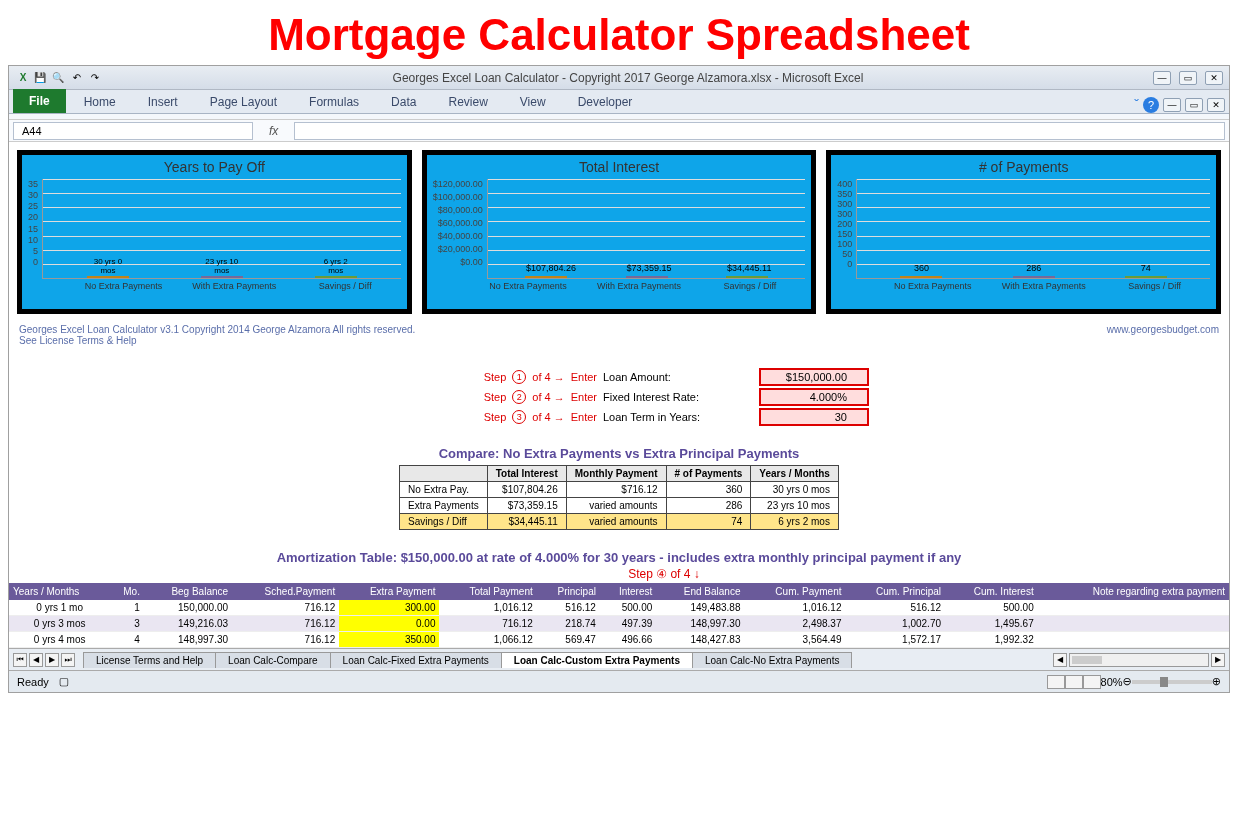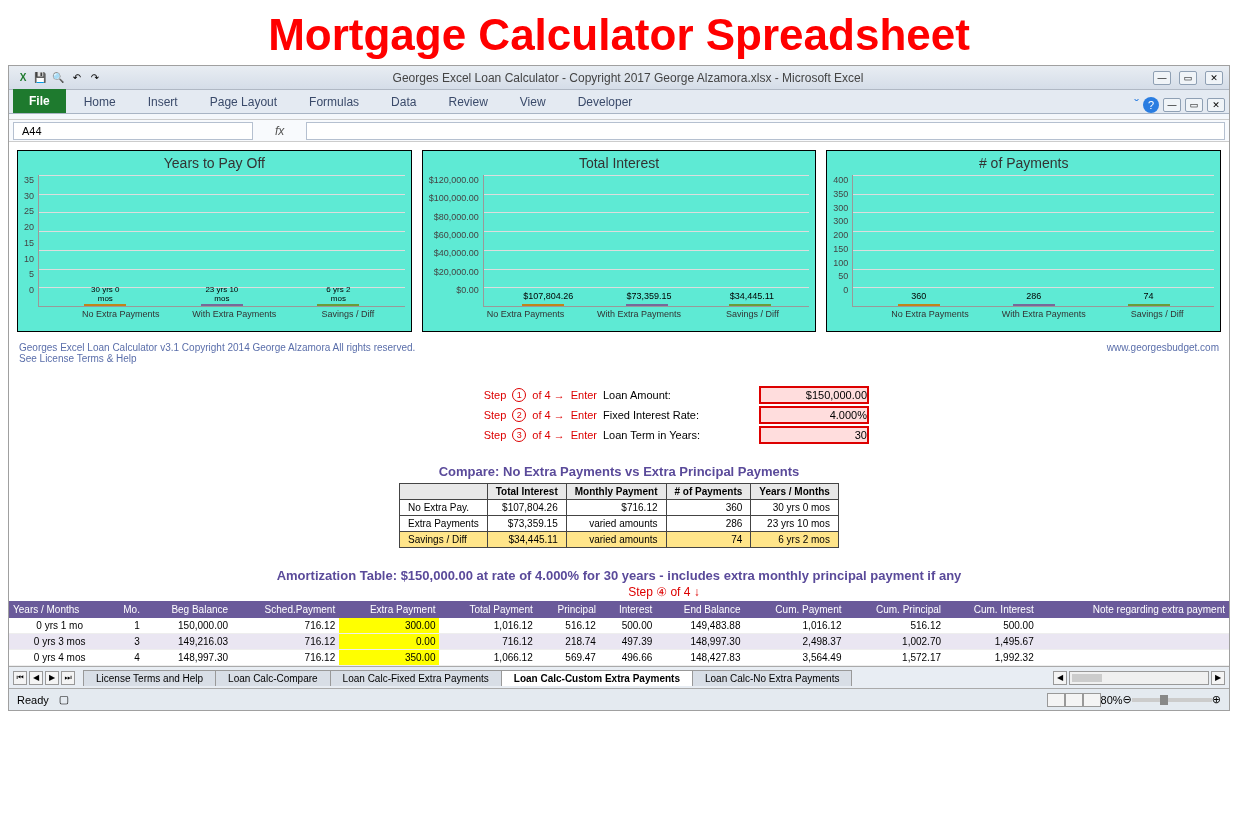--- a/index.html
+++ b/index.html
@@ -11,48 +11,48 @@
 .qat-btn { width: 16px; height: 16px; display: flex; align-items: center; justify-content: center; font-size: 10px; }
 .title-text { flex: 1; text-align: center; font-size: 12px; color: #444; }
 .win-controls { display: flex; gap: 8px; }
 .win-btn { width: 18px; height: 14px; border: 1px solid #8fa0b4; border-radius: 2px; background: #f0f4f8; font-size: 9px; display: flex; align-items: center; justify-content: center; }
 .ribbon-tabs { background: #e4eaf2; height: 24px; display: flex; align-items: flex-end; padding: 0 4px; border-bottom: 1px solid #a8b4c4; gap: 4px; }
 .rtab { padding: 4px 14px; font-size: 12px; color: #3a4a6a; cursor: pointer; }
 .rtab.file { background: #1e7a2e; color: #fff; font-weight: bold; padding: 5px 16px; }
 .ribbon-right { margin-left: auto; display: flex; gap: 4px; align-items: center; }
 .help-circle { width: 16px; height: 16px; border-radius: 50%; background: #2a7de1; color: #fff; text-align: center; line-height: 16px; font-size: 11px; }
 .collapse-ribbon { background: #f4f7fb; height: 6px; border-bottom: 1px solid #ccc; }
-.namebox-row { display: flex; align-items: center; background: #f8fafd; border-bottom: 1px solid #ccc; height: 22px; padding: 0 4px; gap: 22px; }
+.namebox-row { display: flex; align-items: center; background: #f8fafd; border-bottom: 1px solid #ccc; height: 22px; padding: 0 4px; gap: 16px; }
 .namebox { width: 240px; border: 1px solid #b5c0d0; background: #fff; height: 18px; padding: 0 8px; font-size: 11px; }
 .fx-label { font-style: italic; color: #555; font-size: 12px; }
 .formula-bar { flex: 1; border: 1px solid #b5c0d0; background: #fff; height: 18px; }
 .workspace { background: #fff; position: relative; }
 .charts-row { display: flex; gap: 10px; padding: 8px; }
-.chart { border: 1px solid #000000; flex: 1; padding: 4px 6px 12px; position: relative; background: #5eead4; }
+.chart { border: 5px solid #000000; flex: 1; padding: 4px 6px 18px; position: relative; background: #0ea5e9; }
 .chart-title { text-align: center; font-size: 14px; color: #333; margin-bottom: 4px; }
-.chart-body { display: flex; height: 132px; }
+.chart-body { display: flex; height: 100px; }
 .y-axis { display: flex; flex-direction: column; justify-content: space-between; font-size: 9px; color: #444; text-align: right; padding-right: 4px; padding-bottom: 12px; }
 .plot { flex: 1; position: relative; border-left: 1px solid #999; border-bottom: 1px solid #999; display: flex; align-items: flex-end; justify-content: space-around; padding: 0 8px; }
 .plot::before { content: ''; position: absolute; inset: 0; background: repeating-linear-gradient(to top, transparent, transparent calc(100%/7 - 1px), #ddd calc(100%/7 - 1px), #ddd calc(100%/7)); pointer-events: none; }
 .bar-group { display: flex; flex-direction: column; align-items: center; width: 30%; position: relative; }
 .bar { width: 42px; position: relative; }
 .bar.orange { background: #f5a623; border: 1px solid #c08419; }
 .bar.purple { background: #9b8bc0; border: 1px solid #76699a; }
 .bar.green { background: #8bc34a; border: 1px solid #6a9c38; }
 .bar-label { position: absolute; top: -14px; width: 100%; text-align: center; font-size: 9px; white-space: nowrap; }
 .bar-inner-label { position: absolute; bottom: 2px; width: 100%; text-align: center; font-size: 8px; color: #000; }
 .x-labels { display: flex; justify-content: space-around; font-size: 9px; margin-top: 2px; color: #333; padding-left: 40px; }
 .credits { display: flex; justify-content: space-between; padding: 2px 10px; font-size: 10px; color: #5a6eaa; }
 .steps { width: 500px; margin: 20px auto 10px; }
 .step-row { display: flex; align-items: center; justify-content: flex-end; gap: 6px; font-size: 11px; margin-bottom: 2px; }
 .step-label { color: #d00; font-size: 11px; }
 .circled { display: inline-block; width: 14px; height: 14px; border: 1px solid #d00; border-radius: 50%; text-align: center; line-height: 13px; font-size: 9px; color: #d00; }
 .step-text { color: #d00; }
 .step-text2 { color: #000; width: 150px; }
-.step-input { width: 110px; border: 2px solid #d00; background: #fdd; text-align: right; padding: 1px 0; font-size: 11px; }
+.step-input { width: 110px; border: 2px solid #d00; background: #fdd; text-align: right; padding: 1px 20px; font-size: 11px; }
 .compare-title { text-align: center; color: #5a4a9a; font-weight: bold; font-size: 13px; margin-top: 20px; }
 .compare-table { margin: 4px auto; border-collapse: collapse; font-size: 10px; }
 .compare-table th, .compare-table td { border: 1px solid #444; padding: 2px 8px; text-align: right; }
 .compare-table th { background: #e8e8e8; }
 .compare-table td:first-child { text-align: left; }
 .compare-table .savings-row td { background: #ffe58a; }
 .amort-title { text-align: center; color: #5a4a9a; font-weight: bold; font-size: 13px; margin-top: 20px; }
 .step4-label { text-align: center; color: #d00; font-size: 12px; margin-top: 2px; margin-left: 90px; }
 .amort-table { width: 100%; border-collapse: collapse; font-size: 10px; margin-top: 2px; }
 .amort-table thead th { background: #6a5a9a; color: #fff; padding: 3px 4px; text-align: right; font-weight: normal; }

